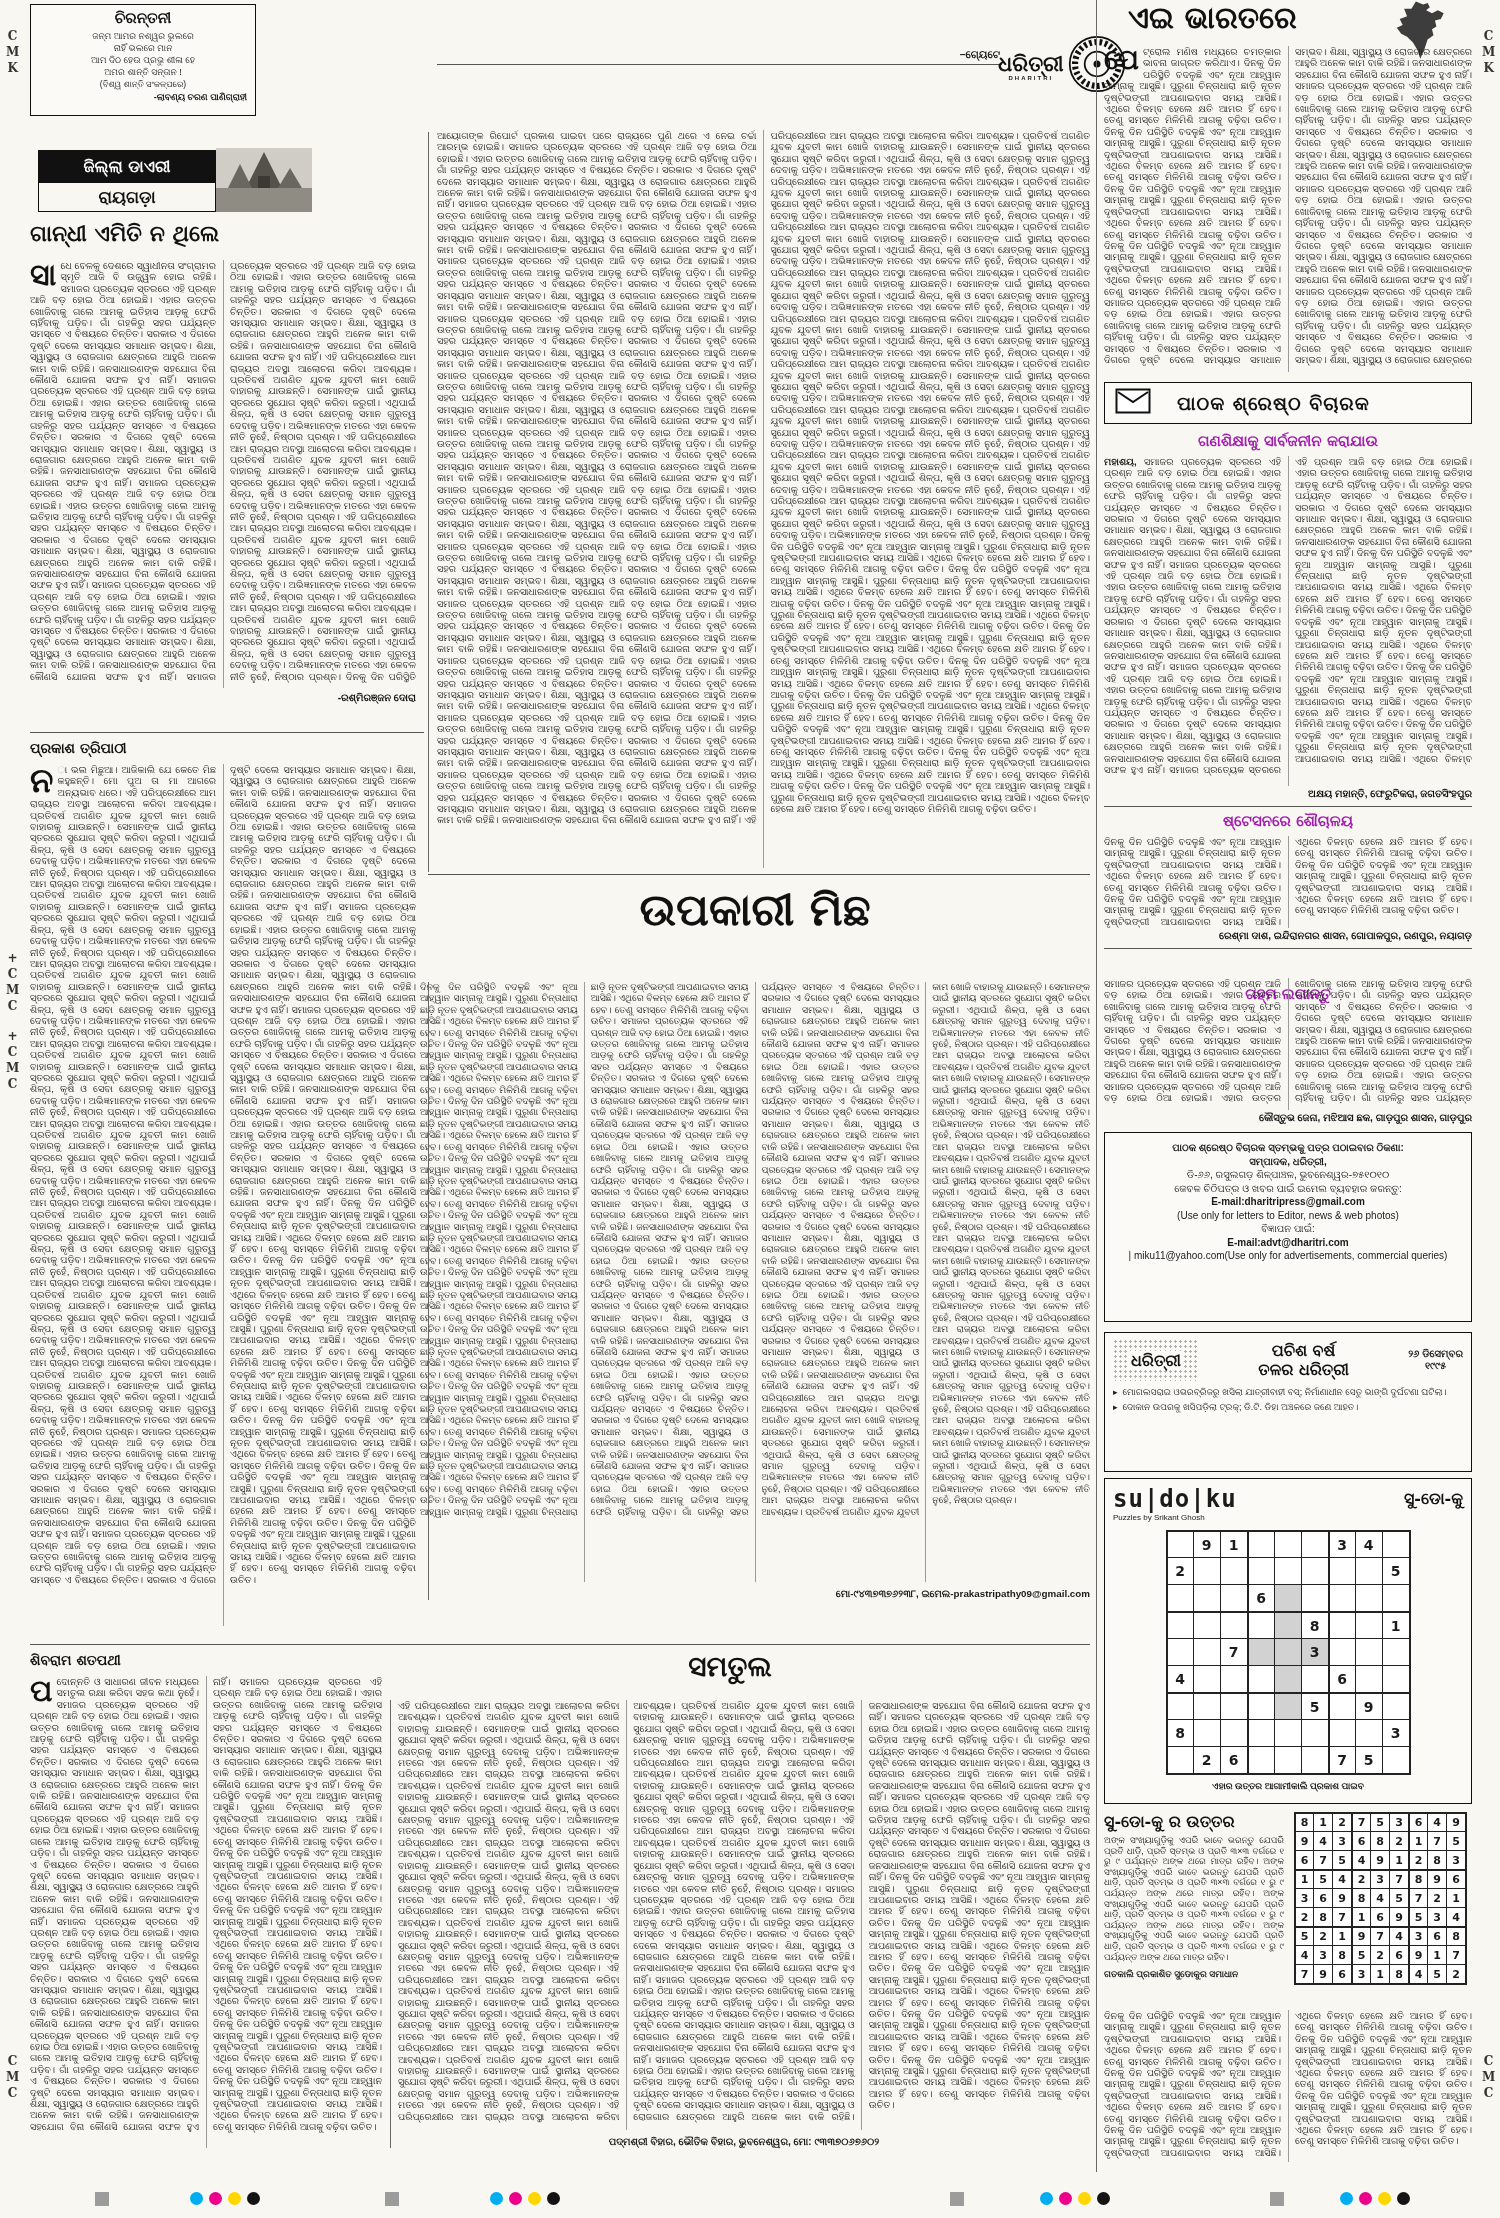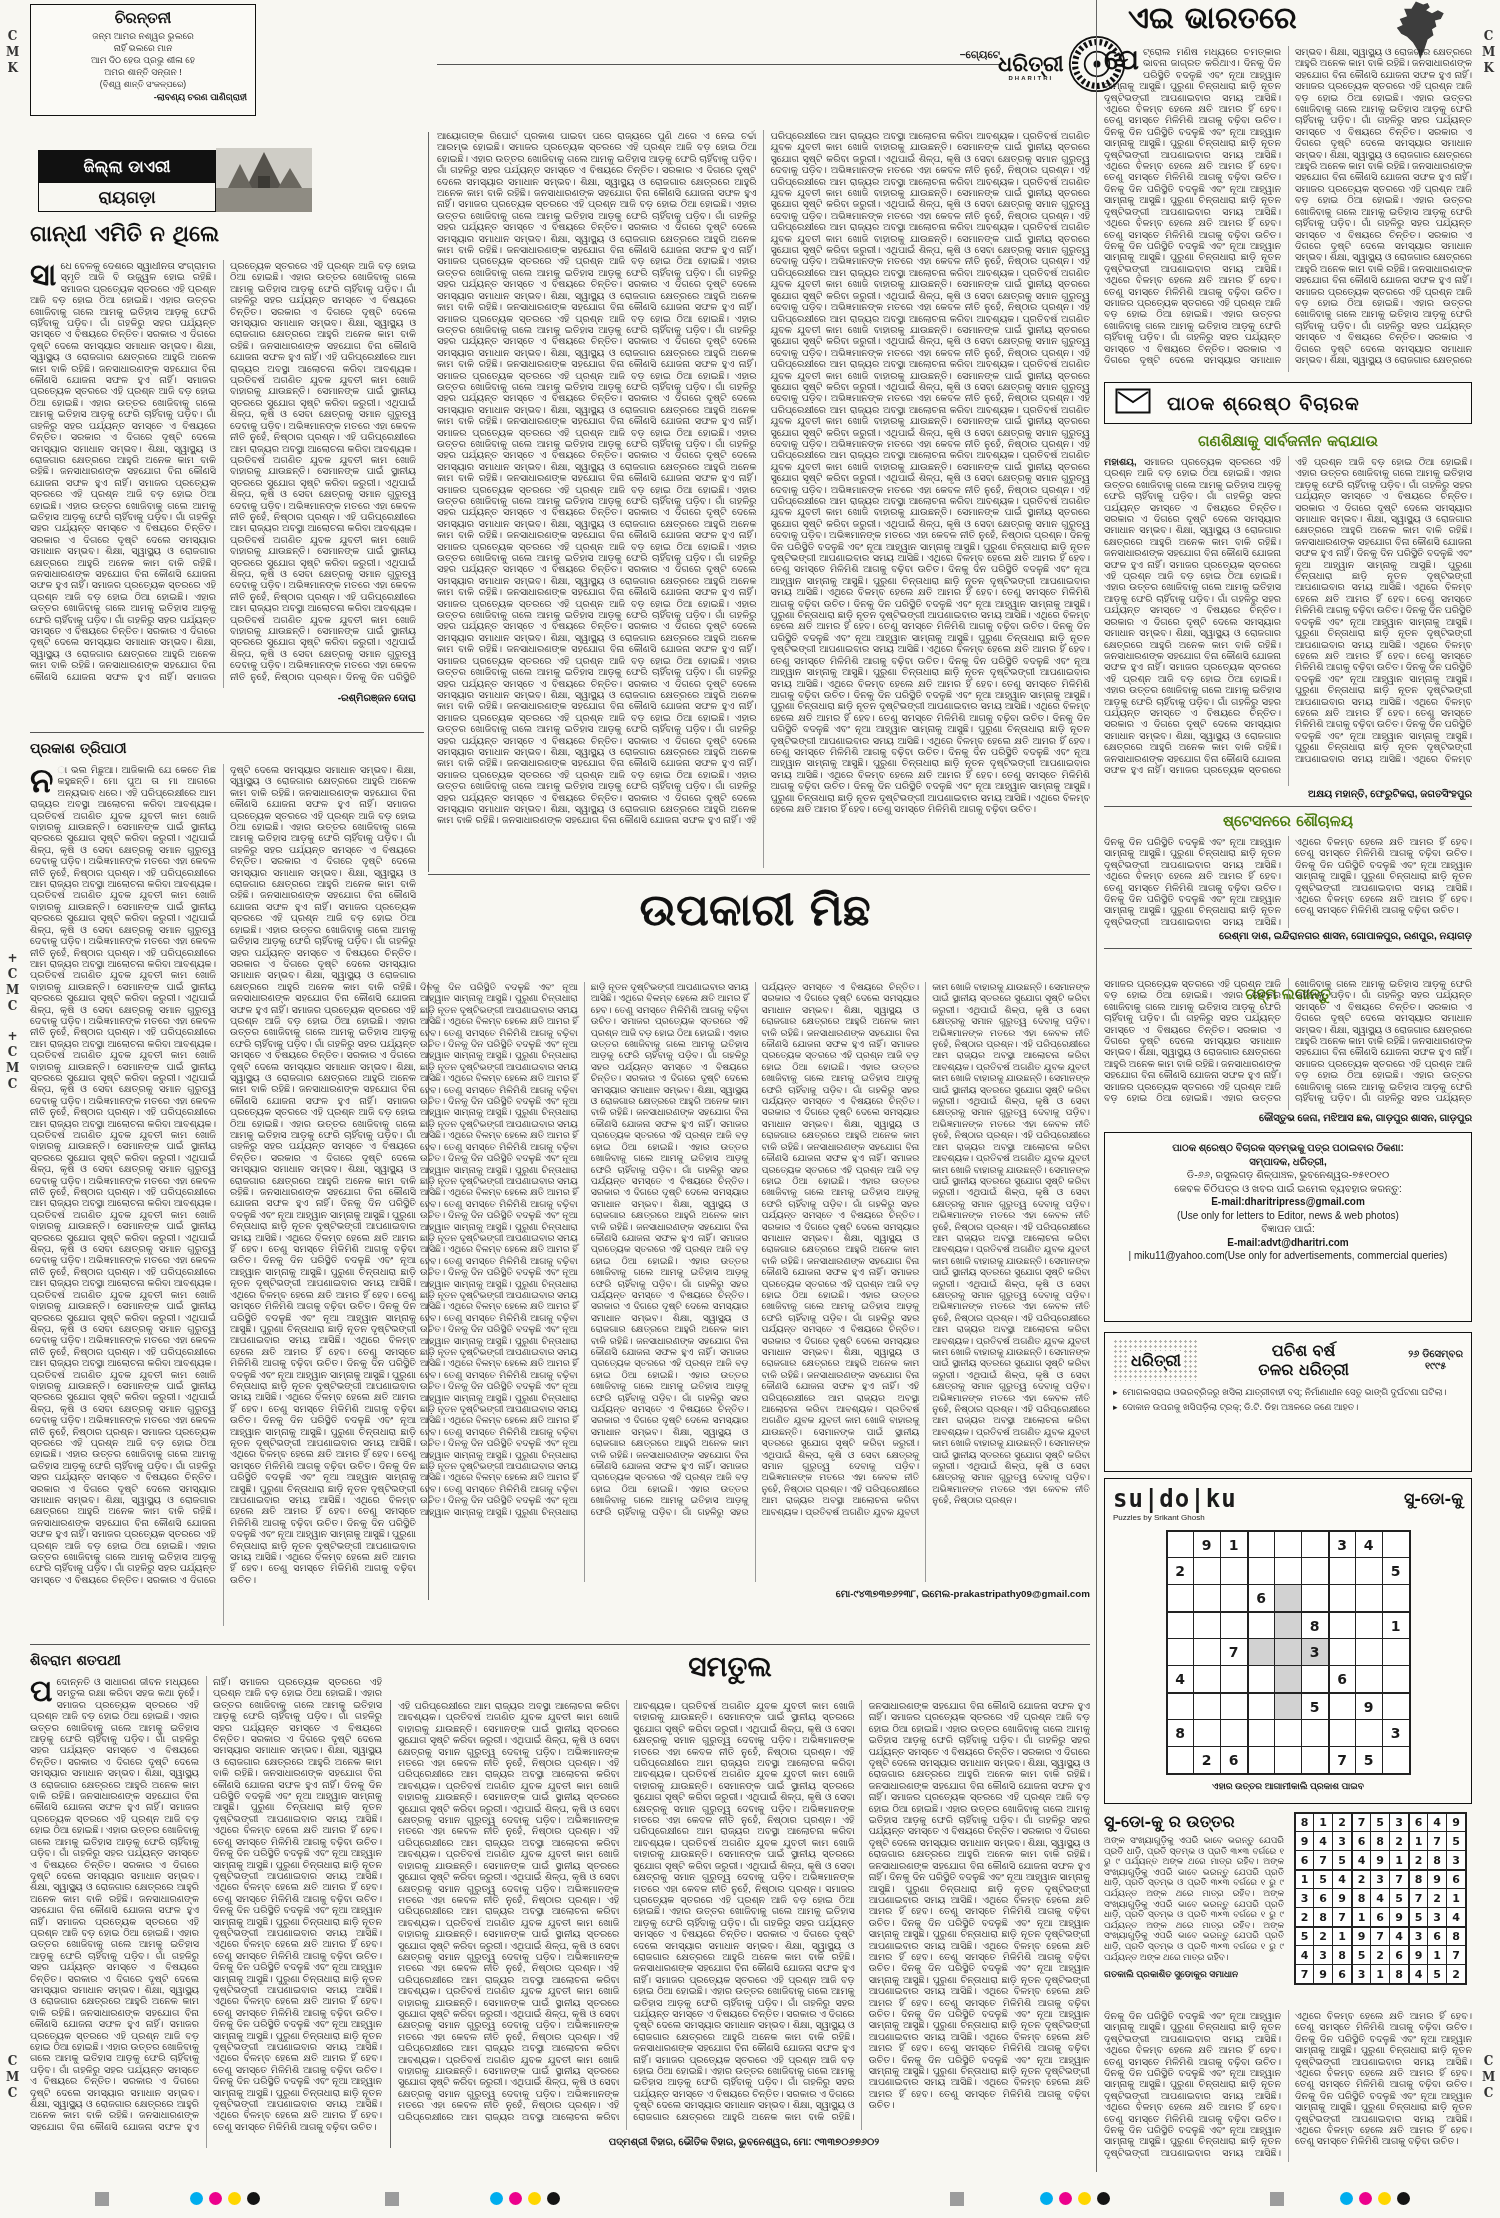--- a/index.html
+++ b/index.html
@@ -8,21 +8,21 @@
   .abs{position:absolute;}
   .hl{font-family:"DejaVu Serif","Liberation Serif",serif;font-weight:bold;color:#111;}
   .body{font-size:9.6px;line-height:11.4px;text-align:justify;overflow:hidden;color:#222;}
   .cols2{column-count:2;column-gap:14px;column-rule:1px solid #9a9a9a;}
   .cols3{column-count:3;column-gap:14px;column-rule:1px solid #9a9a9a;}
   .cols4{column-count:4;column-gap:13px;column-rule:1px solid #9a9a9a;}
   .dc{float:left;font-family:"DejaVu Serif",serif;font-weight:bold;font-size:30px;line-height:27px;padding:1px 4px 0 0;color:#111;}
   .vrule{position:absolute;width:1px;background:#666;}
   .hrule{position:absolute;height:1px;background:#555;}
   .sig{font-weight:bold;font-size:10px;text-align:right;color:#111;}
-  .ltitle{font-weight:bold;font-size:15px;text-align:center;color:#4d7c0f;font-family:"DejaVu Serif",serif;}
+  .ltitle{font-weight:bold;font-size:15px;text-align:center;color:#a21caf;font-family:"DejaVu Serif",serif;}
   .regcol{display:flex;flex-direction:column;gap:3px;font:bold 12px/13px "DejaVu Serif",serif;color:#333;text-align:center;}
   .dotgroup{display:flex;gap:6px;align-items:center;}
   .dot{width:13px;height:13px;border-radius:50%;display:inline-block;}
   .graysq{width:14px;height:14px;display:inline-block;}
   .scell{border:0 solid #222;display:flex;align-items:center;justify-content:center;background:#fff;box-sizing:border-box;}
   #sudoku-puzzle{display:grid;grid-template-columns:repeat(9,27px);grid-auto-rows:27px;font:bold 14px "DejaVu Sans",sans-serif;border-right:2px solid #222;border-bottom:2px solid #222;width:243px;}
   #sudoku-solution{display:grid;grid-template-columns:repeat(9,19px);grid-auto-rows:19px;font:bold 11px "DejaVu Sans",sans-serif;border-right:2px solid #222;border-bottom:2px solid #222;width:171px;}
   .boxed{border:1.5px solid #111;background:#fbfaf6;box-sizing:border-box;}
   .addr-line{font-size:10px;line-height:13.5px;text-align:center;}
   .addr-bold{font-weight:bold;}
@@ -102,21 +102,21 @@
       <path d="M28,2 L38,6 L44,4 L47,10 L42,14 L50,18 L58,14 L66,18 L62,26 L54,28 L56,36 L50,40 L52,48 L44,54 L40,66 L34,80 L30,68 L24,58 L16,50 L8,46 L2,38 L10,34 L6,26 L16,22 L12,12 L22,12 Z" fill="#3d3d3d"></path>
     </svg>
   </span>
   <div class="abs body cols2" style="left:1104px;top:46px;width:368px;height:326px;">
     <span class="dc" style="font-size:28px;line-height:26px;">ପେ</span>
     <span>ଟ୍ରୋଲ ମଣିଷ ମଧ୍ୟରେ ଚମତ୍କାର ଭାବନା ଜାଗ୍ରତ କରିଥାଏ। </span>
     <span>ଦିନକୁ ଦିନ ପରିସ୍ଥିତି ବଦଳୁଛି ଏବଂ ନୂଆ ଆହ୍ୱାନ ସାମ୍ନାକୁ ଆସୁଛି। ପୁରୁଣା ଚିନ୍ତାଧାରା ଛାଡ଼ି ନୂତନ ଦୃଷ୍ଟିଭଙ୍ଗୀ ଆପଣାଇବାର ସମୟ ଆସିଛି। ଏଥିରେ ବିଳମ୍ବ ହେଲେ କ୍ଷତି ଆମର ହିଁ ହେବ। ତେଣୁ ସମସ୍ତେ ମିଳିମିଶି ଆଗକୁ ବଢ଼ିବା ଉଚିତ। ଦିନକୁ ଦିନ ପରିସ୍ଥିତି ବଦଳୁଛି ଏବଂ ନୂଆ ଆହ୍ୱାନ ସାମ୍ନାକୁ ଆସୁଛି। ପୁରୁଣା ଚିନ୍ତାଧାରା ଛାଡ଼ି ନୂତନ ଦୃଷ୍ଟିଭଙ୍ଗୀ ଆପଣାଇବାର ସମୟ ଆସିଛି। ଏଥିରେ ବିଳମ୍ବ ହେଲେ କ୍ଷତି ଆମର ହିଁ ହେବ। ତେଣୁ ସମସ୍ତେ ମିଳିମିଶି ଆଗକୁ ବଢ଼ିବା ଉଚିତ। ଦିନକୁ ଦିନ ପରିସ୍ଥିତି ବଦଳୁଛି ଏବଂ ନୂଆ ଆହ୍ୱାନ ସାମ୍ନାକୁ ଆସୁଛି। ପୁରୁଣା ଚିନ୍ତାଧାରା ଛାଡ଼ି ନୂତନ ଦୃଷ୍ଟିଭଙ୍ଗୀ ଆପଣାଇବାର ସମୟ ଆସିଛି। ଏଥିରେ ବିଳମ୍ବ ହେଲେ କ୍ଷତି ଆମର ହିଁ ହେବ। ତେଣୁ ସମସ୍ତେ ମିଳିମିଶି ଆଗକୁ ବଢ଼ିବା ଉଚିତ। ଦିନକୁ ଦିନ ପରିସ୍ଥିତି ବଦଳୁଛି ଏବଂ ନୂଆ ଆହ୍ୱାନ ସାମ୍ନାକୁ ଆସୁଛି। ପୁରୁଣା ଚିନ୍ତାଧାରା ଛାଡ଼ି ନୂତନ ଦୃଷ୍ଟିଭଙ୍ଗୀ ଆପଣାଇବାର ସମୟ ଆସିଛି। ଏଥିରେ ବିଳମ୍ବ ହେଲେ କ୍ଷତି ଆମର ହିଁ ହେବ। ତେଣୁ ସମସ୍ତେ ମିଳିମିଶି ଆଗକୁ ବଢ଼ିବା ଉଚିତ।</span>
     <span>ସମାଜର ପ୍ରତ୍ୟେକ ସ୍ତରରେ ଏହି ପ୍ରଶ୍ନ ଆଜି ବଡ଼ ହୋଇ ଠିଆ ହୋଇଛି। ଏହାର ଉତ୍ତର ଖୋଜିବାକୁ ଗଲେ ଆମକୁ ଇତିହାସ ଆଡ଼କୁ ଫେରି ଚାହିଁବାକୁ ପଡ଼ିବ। ଗାଁ ଗହଳିରୁ ସହର ପର୍ଯ୍ୟନ୍ତ ସମସ୍ତେ ଏ ବିଷୟରେ ଚିନ୍ତିତ। ସରକାର ଏ ଦିଗରେ ଦୃଷ୍ଟି ଦେଲେ ସମସ୍ୟାର ସମାଧାନ ସମ୍ଭବ। ଶିକ୍ଷା, ସ୍ୱାସ୍ଥ୍ୟ ଓ ରୋଜଗାର କ୍ଷେତ୍ରରେ ଆହୁରି ଅନେକ କାମ ବାକି ରହିଛି। ଜନସାଧାରଣଙ୍କ ସହଯୋଗ ବିନା କୌଣସି ଯୋଜନା ସଫଳ ହୁଏ ନାହିଁ। ସମାଜର ପ୍ରତ୍ୟେକ ସ୍ତରରେ ଏହି ପ୍ରଶ୍ନ ଆଜି ବଡ଼ ହୋଇ ଠିଆ ହୋଇଛି। ଏହାର ଉତ୍ତର ଖୋଜିବାକୁ ଗଲେ ଆମକୁ ଇତିହାସ ଆଡ଼କୁ ଫେରି ଚାହିଁବାକୁ ପଡ଼ିବ। ଗାଁ ଗହଳିରୁ ସହର ପର୍ଯ୍ୟନ୍ତ ସମସ୍ତେ ଏ ବିଷୟରେ ଚିନ୍ତିତ। ସରକାର ଏ ଦିଗରେ ଦୃଷ୍ଟି ଦେଲେ ସମସ୍ୟାର ସମାଧାନ ସମ୍ଭବ। ଶିକ୍ଷା, ସ୍ୱାସ୍ଥ୍ୟ ଓ ରୋଜଗାର କ୍ଷେତ୍ରରେ ଆହୁରି ଅନେକ କାମ ବାକି ରହିଛି। ଜନସାଧାରଣଙ୍କ ସହଯୋଗ ବିନା କୌଣସି ଯୋଜନା ସଫଳ ହୁଏ ନାହିଁ। ସମାଜର ପ୍ରତ୍ୟେକ ସ୍ତରରେ ଏହି ପ୍ରଶ୍ନ ଆଜି ବଡ଼ ହୋଇ ଠିଆ ହୋଇଛି। ଏହାର ଉତ୍ତର ଖୋଜିବାକୁ ଗଲେ ଆମକୁ ଇତିହାସ ଆଡ଼କୁ ଫେରି ଚାହିଁବାକୁ ପଡ଼ିବ। ଗାଁ ଗହଳିରୁ ସହର ପର୍ଯ୍ୟନ୍ତ ସମସ୍ତେ ଏ ବିଷୟରେ ଚିନ୍ତିତ। ସରକାର ଏ ଦିଗରେ ଦୃଷ୍ଟି ଦେଲେ ସମସ୍ୟାର ସମାଧାନ ସମ୍ଭବ। ଶିକ୍ଷା, ସ୍ୱାସ୍ଥ୍ୟ ଓ ରୋଜଗାର କ୍ଷେତ୍ରରେ ଆହୁରି ଅନେକ କାମ ବାକି ରହିଛି। ଜନସାଧାରଣଙ୍କ ସହଯୋଗ ବିନା କୌଣସି ଯୋଜନା ସଫଳ ହୁଏ ନାହିଁ। ସମାଜର ପ୍ରତ୍ୟେକ ସ୍ତରରେ ଏହି ପ୍ରଶ୍ନ ଆଜି ବଡ଼ ହୋଇ ଠିଆ ହୋଇଛି। ଏହାର ଉତ୍ତର ଖୋଜିବାକୁ ଗଲେ ଆମକୁ ଇତିହାସ ଆଡ଼କୁ ଫେରି ଚାହିଁବାକୁ ପଡ଼ିବ। ଗାଁ ଗହଳିରୁ ସହର ପର୍ଯ୍ୟନ୍ତ ସମସ୍ତେ ଏ ବିଷୟରେ ଚିନ୍ତିତ। ସରକାର ଏ ଦିଗରେ ଦୃଷ୍ଟି ଦେଲେ ସମସ୍ୟାର ସମାଧାନ ସମ୍ଭବ। ଶିକ୍ଷା, ସ୍ୱାସ୍ଥ୍ୟ ଓ ରୋଜଗାର କ୍ଷେତ୍ରରେ ଆହୁରି ଅନେକ କାମ ବାକି ରହିଛି। ଜନସାଧାରଣଙ୍କ ସହଯୋଗ ବିନା କୌଣସି ଯୋଜନା ସଫଳ ହୁଏ ନାହିଁ।</span>
   </div>
 
-  <div class="abs boxed" style="left:1104px;top:382px;width:368px;height:42px;display:flex;align-items:center;gap:16px;padding:0 10px;">
+  <div class="abs boxed" style="left:1104px;top:382px;width:368px;height:42px;display:flex;align-items:center;gap:26px;padding:0 10px;">
     <span>
       <svg width="36" height="26" viewBox="0 0 36 26">
         <rect x="1.5" y="1.5" width="33" height="23" fill="#fff" stroke="#111" stroke-width="2"></rect>
         <path d="M3,4 L18,14 L33,4" stroke="#111" stroke-width="2" fill="none"></path>
       </svg>
     </span>
     <span class="hl" style="font-size:19px;letter-spacing:1px;">ପାଠକ ଶ୍ରେଷ୍ଠ ବିଚାରକ</span>
   </div>
 
   <div class="abs ltitle" style="left:1104px;top:432px;width:368px;">ଗଣଶିକ୍ଷାକୁ ସାର୍ବଜନୀନ କରାଯାଉ</div>

